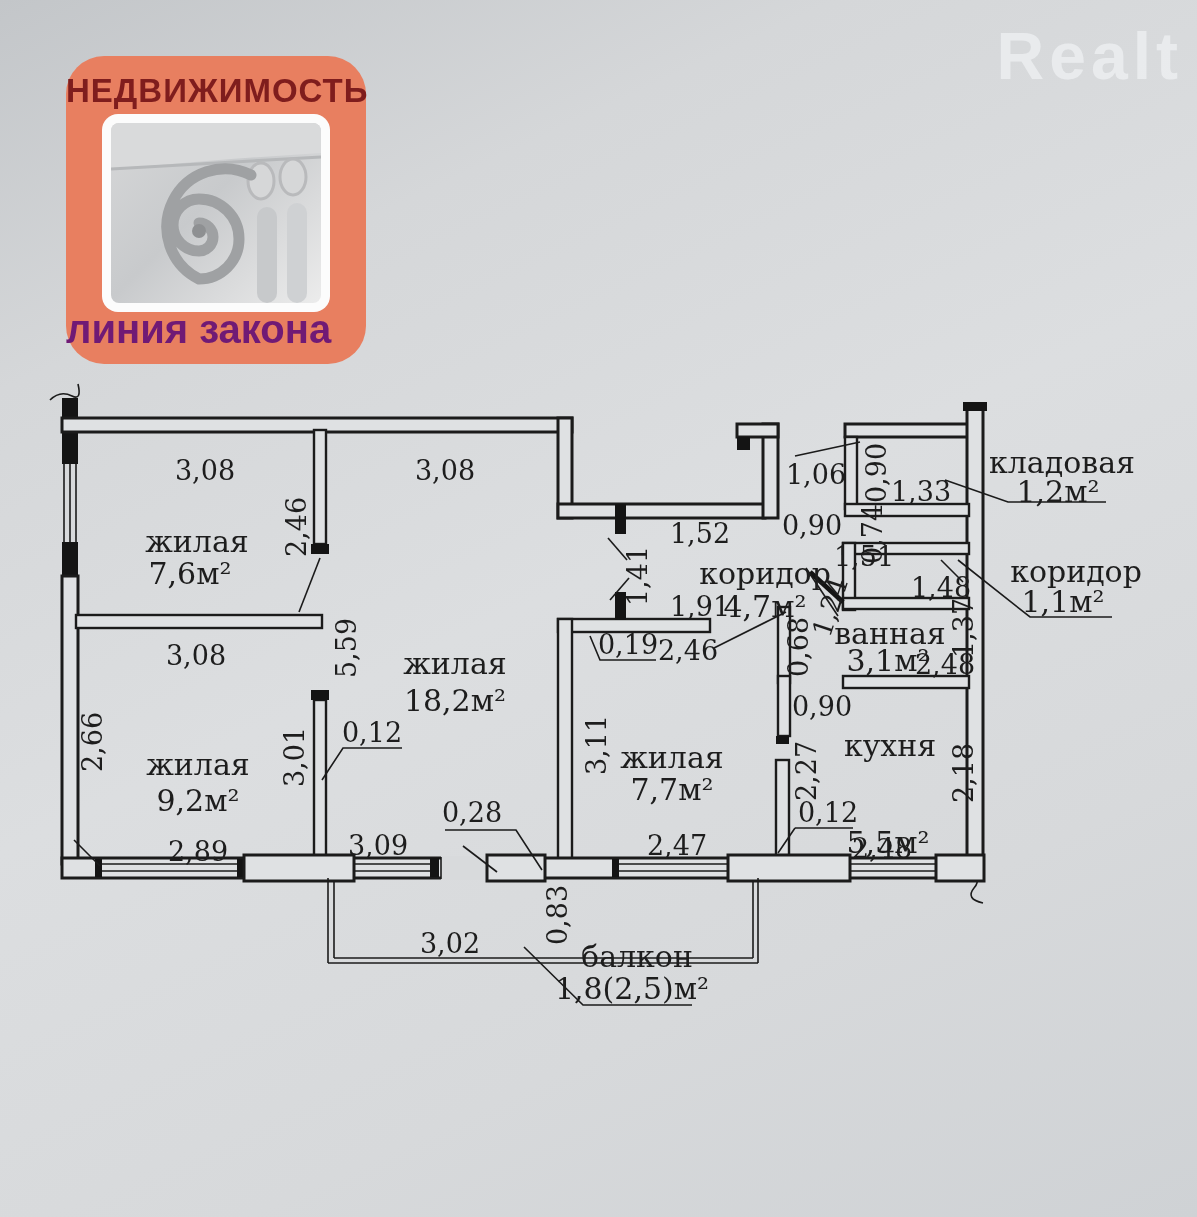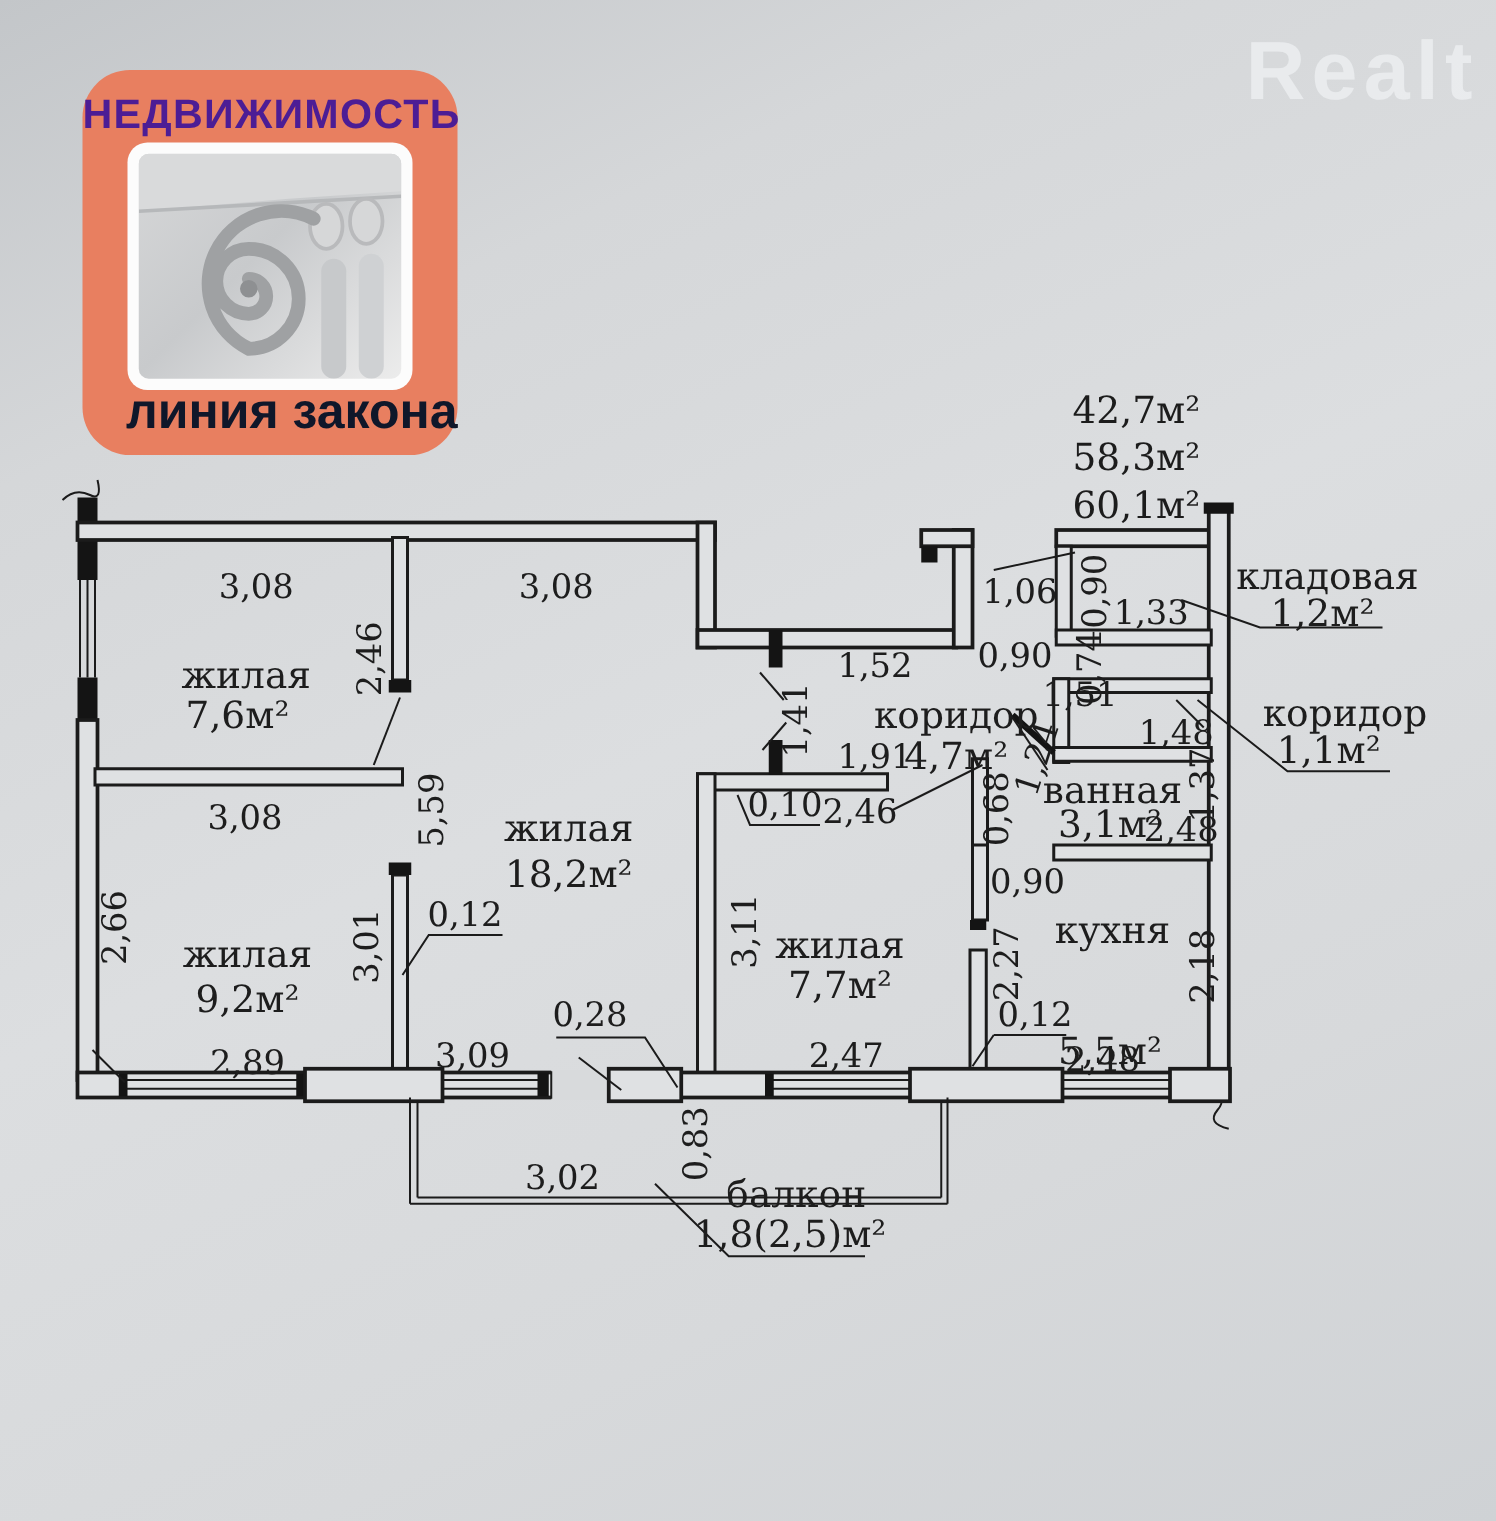--- a/index.html
+++ b/index.html
@@ -4,23 +4,23 @@
 <style>
   html,body{margin:0;padding:0;background:#b9bcbf;}
   .page{position:relative;width:1197px;height:1217px;overflow:hidden;
         background:linear-gradient(155deg,#c3c6c9 0%,#d5d7d9 22%,#dcdee0 48%,#d7d9db 75%,#cfd2d5 100%);
         font-family:"DejaVu Serif","Liberation Serif",serif;color:#1c1c1c;}
   .wm{position:absolute;top:18px;right:14px;font-family:"Liberation Sans",sans-serif;
       font-weight:bold;font-size:66px;letter-spacing:5px;color:#edeff1;opacity:.85;}
   
   .logo{position:absolute;left:66px;top:56px;width:300px;height:308px;background:#e87f60;border-radius:38px;}
   .logo .t1{position:absolute;top:16px;left:0;width:100%;text-align:center;
-            font-family:"Liberation Sans",sans-serif;font-weight:bold;font-size:33px;color:#4c1d95;letter-spacing:1px;}
-  .logo .t2{position:absolute;bottom:12px;left:0;width:100%;text-align:right;
-            font-family:"Liberation Sans",sans-serif;font-weight:bold;font-size:40px;color:#0f172a;}
+            font-family:"Liberation Sans",sans-serif;font-weight:bold;font-size:33px;color:#7f1d1d;letter-spacing:1px;}
+  .logo .t2{position:absolute;bottom:12px;left:0;width:100%;text-align:left;
+            font-family:"Liberation Sans",sans-serif;font-weight:bold;font-size:40px;color:#701a75;}
   .logo .frame{position:absolute;left:36px;top:58px;width:228px;height:198px;background:#fcfcfc;border-radius:16px;}
   .logo .pic{position:absolute;left:9px;top:9px;right:9px;bottom:9px;border-radius:8px;overflow:hidden;
              background:linear-gradient(135deg,#d6d7d8,#c8cacc 45%,#ececec);}
   
   .lbl{position:absolute;transform:translate(-50%,-50%);white-space:nowrap;font-size:27px;color:#1d1d1d;}
   .rot{transform:translate(-50%,-50%) rotate(-90deg);}
   .r72{transform:translate(-50%,-50%) rotate(-72deg);}
   .room{font-size:30px;}
   .tot{position:absolute;left:858px;top:310px;font-size:30px;line-height:38px;}
   svg{position:absolute;left:0;top:0;}
@@ -140,25 +140,20 @@
     <path class="ln" d="M656 660 H600 L590 636"></path>
     <line class="ln" x1="714" y1="648" x2="786" y2="612"></line>
     <line class="ln" x1="795" y1="456" x2="860" y2="442"></line>
     <path class="ln" d="M945 480 L1008 502 H1106"></path>
     <path class="ln" d="M958 560 L1030 617 H1112"></path>
     <path class="ln" d="M524 947 L583 1005 H692"></path>
     <line class="ln" x1="941" y1="560" x2="963" y2="582"></line>
     <path class="ln" d="M795 828 H853 M795 828 L778 853"></path>
   </svg>
 
-  <div class="tot">
-    <div>42,7м²</div>
-    <div>58,3м²</div>
-    <div>60,1м²</div>
-  </div>
 
   <div class="lbl room" style="left:197px;top:541px">жилая</div>
   <div class="lbl room" style="left:190px;top:573px">7,6м²</div>
   <div class="lbl room" style="left:198px;top:764px">жилая</div>
   <div class="lbl room" style="left:198px;top:800px">9,2м²</div>
   <div class="lbl room" style="left:455px;top:663px">жилая</div>
   <div class="lbl room" style="left:455px;top:700px">18,2м²</div>
   <div class="lbl room" style="left:672px;top:757px">жилая</div>
   <div class="lbl room" style="left:672px;top:789px">7,7м²</div>
   <div class="lbl room" style="left:765px;top:573px">коридор</div>
@@ -184,21 +179,21 @@
   <div class="lbl rot" style="left:294px;top:757px">3,01</div>
   <div class="lbl" style="left:372px;top:732px">0,12</div>
   <div class="lbl" style="left:472px;top:812px">0,28</div>
   <div class="lbl" style="left:378px;top:845px">3,09</div>
   <div class="lbl rot" style="left:596px;top:745px">3,11</div>
   <div class="lbl" style="left:677px;top:845px">2,47</div>
   <div class="lbl" style="left:700px;top:533px">1,52</div>
   <div class="lbl rot" style="left:637px;top:576px">1,41</div>
   <div class="lbl" style="left:700px;top:606px">1,91</div>
   <div class="lbl" style="left:688px;top:650px">2,46</div>
-  <div class="lbl" style="left:628px;top:644px">0,10</div>
+  <div class="lbl" style="left:628px;top:644px">0,19</div>
   <div class="lbl" style="left:816px;top:474px">1,06</div>
   <div class="lbl" style="left:812px;top:525px">0,90</div>
   <div class="lbl rot" style="left:876px;top:473px">0,90</div>
   <div class="lbl" style="left:921px;top:491px">1,33</div>
   <div class="lbl rot" style="left:872px;top:534px">0,74</div>
   <div class="lbl" style="left:864px;top:556px">1,51</div>
   <div class="lbl" style="left:941px;top:587px">1,48</div>
   <div class="lbl r72" style="left:830px;top:607px">1,24</div>
   <div class="lbl rot" style="left:798px;top:647px">0,68</div>
   <div class="lbl rot" style="left:963px;top:628px">1,37</div>

